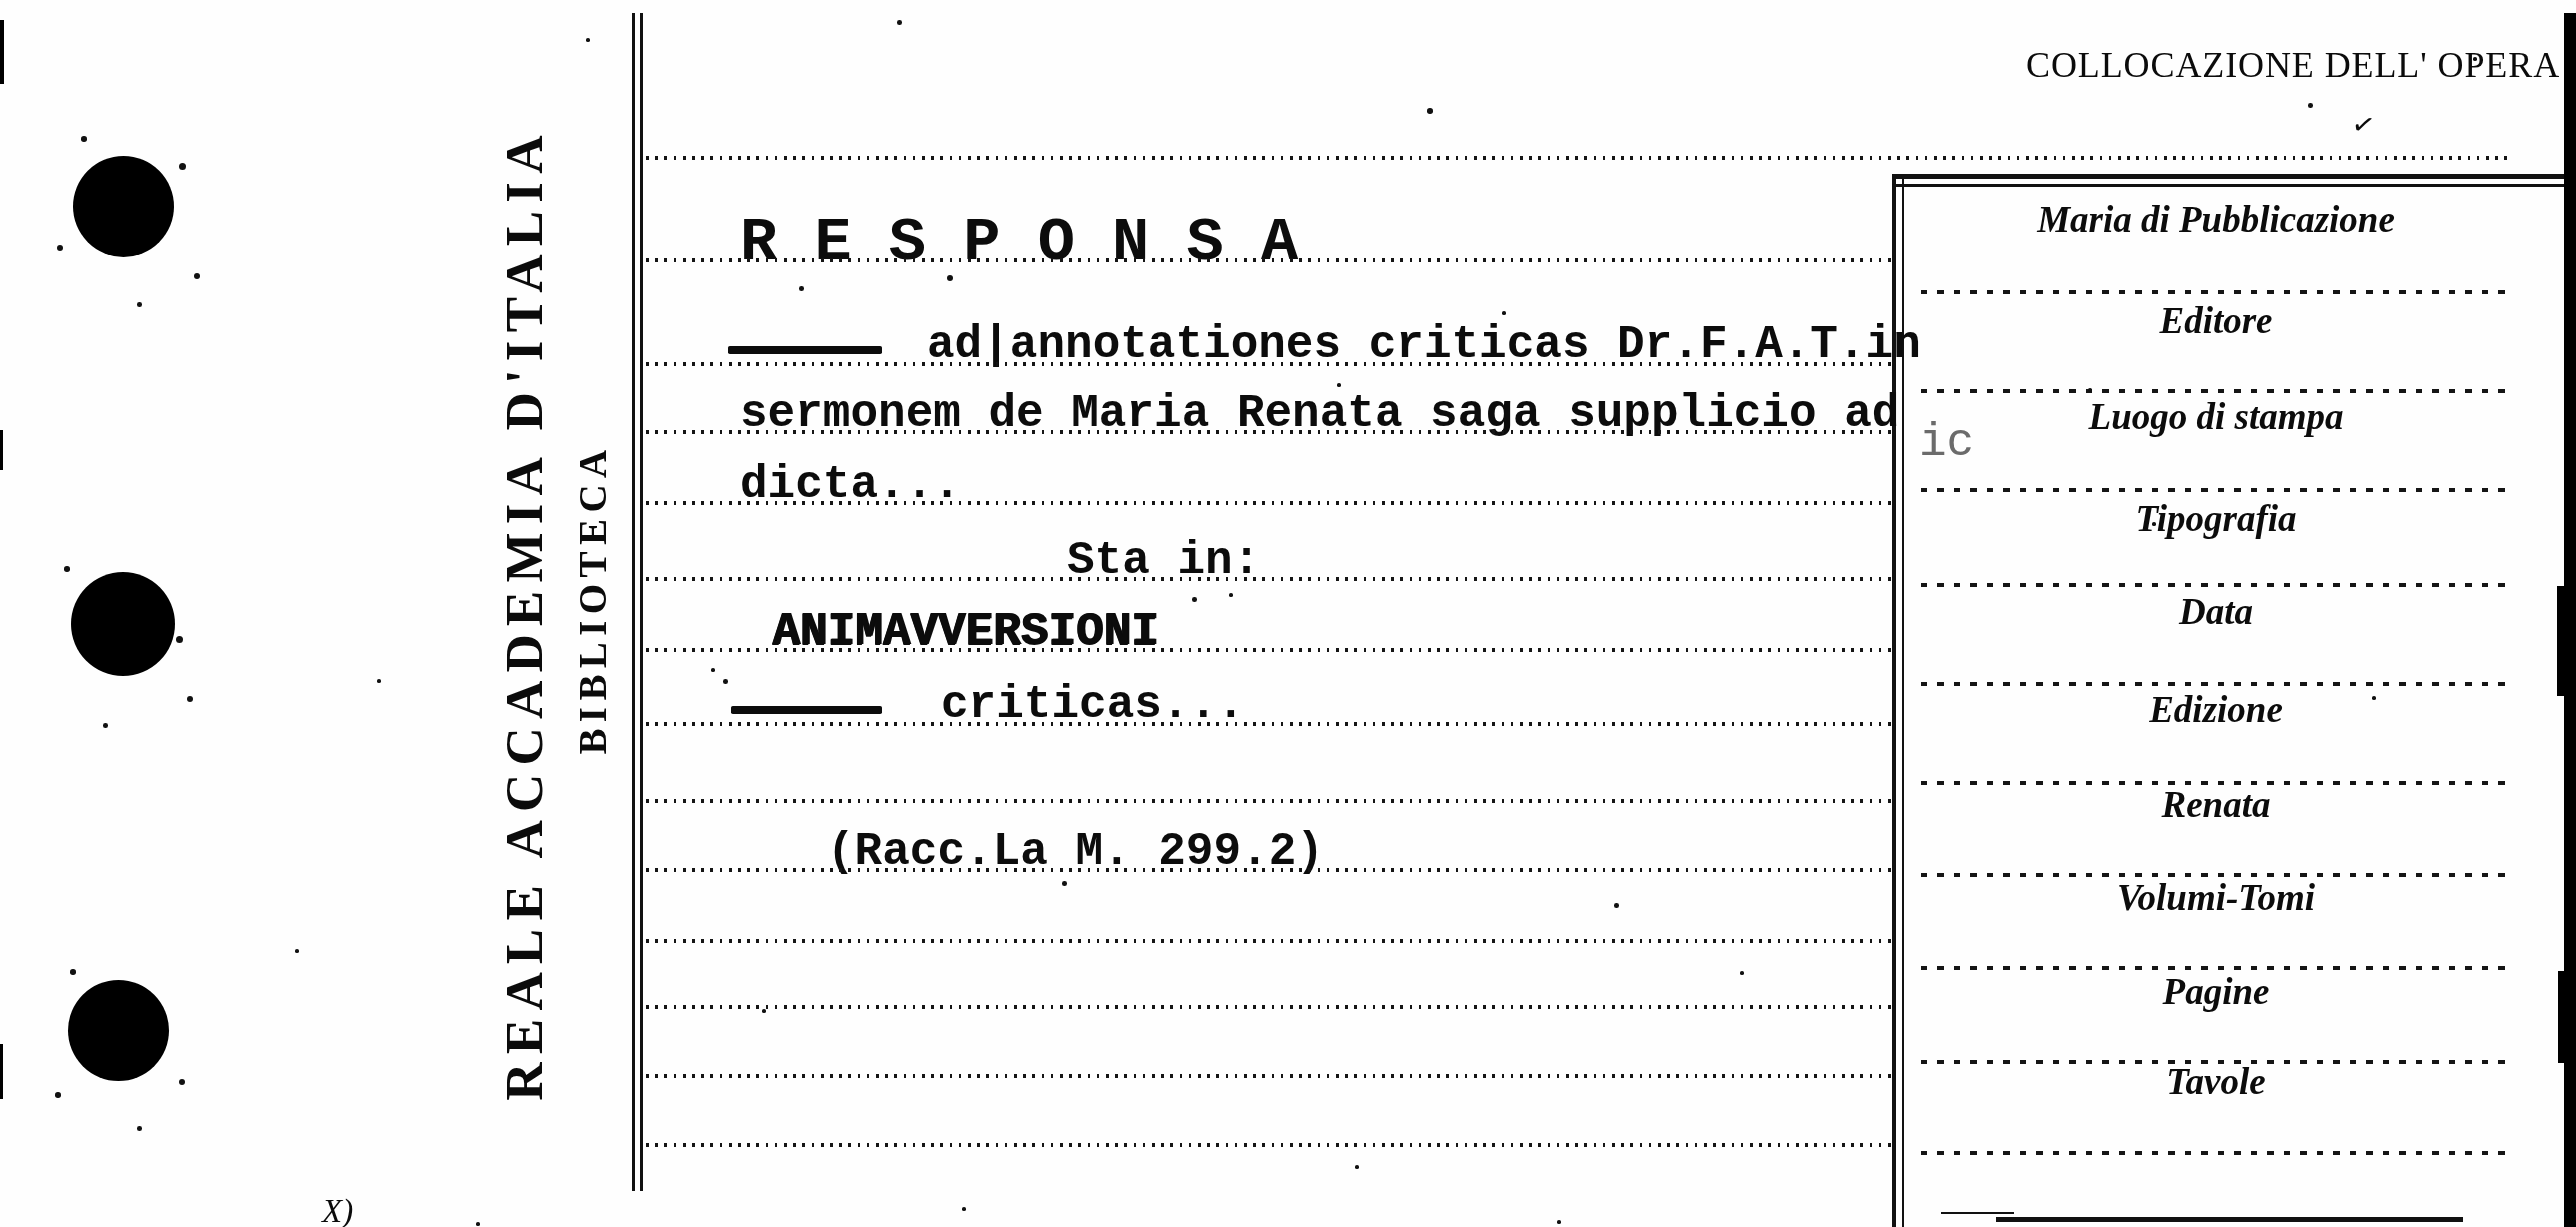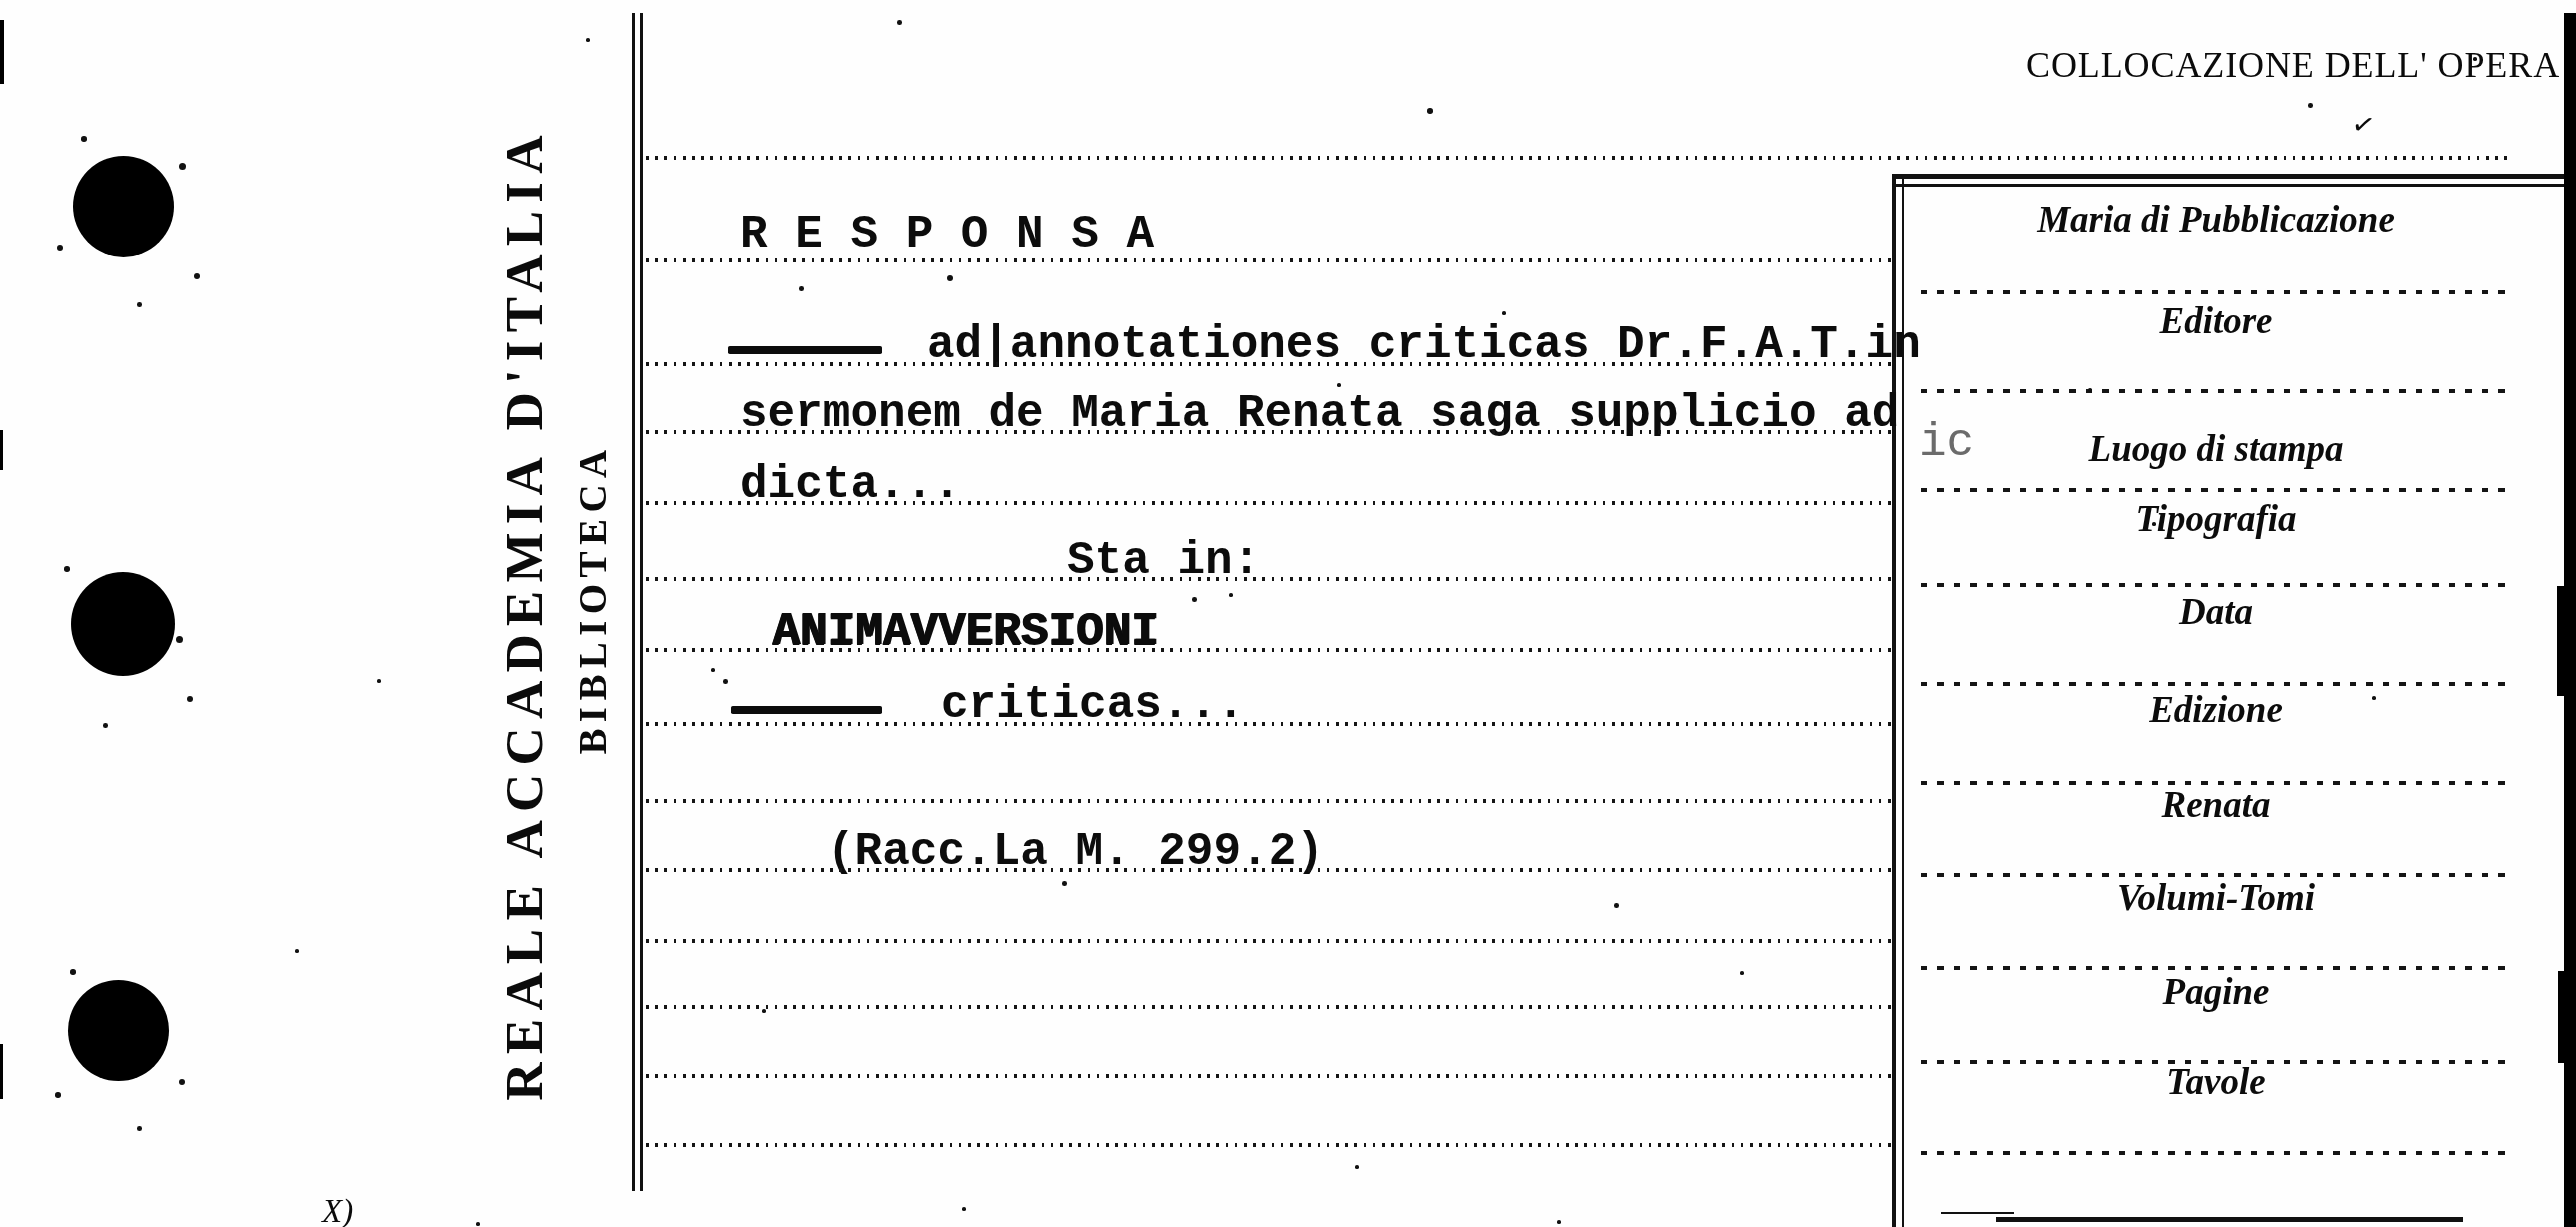--- a/index.html
+++ b/index.html
@@ -16,21 +16,21 @@
   .typed{
     position:absolute;
     font-family:"Liberation Mono", monospace;
     font-weight:700;
     font-size:46px;
     line-height:1;
     color:#0c0c0c;
     white-space:nowrap;
     letter-spacing:0px;
   }
-  .typed.heading{font-size:46px;letter-spacing:0;}
+  .typed.heading{font-size:62px;letter-spacing:0;}
   .typed.heavy{text-shadow:1.4px 0 0 #0c0c0c, 0 0.5px 0 #0c0c0c;margin-left:28px;}
   .typed.faint{color:#6b6b6b;text-shadow:none;font-weight:400;margin-top:26px;}
   
   .rule-dotted{
     position:absolute;height:3.7px;
     background-image:repeating-linear-gradient(90deg,#151515 0 2.7px,transparent 2.7px 9.2px);
   }
   
   .rule-dashed{
     position:absolute;height:3.7px;
@@ -152,21 +152,21 @@
       <div class="rule-dashed" style="left: 1921px; top: 682px; width: 588px;"></div>
       <div class="rule-dashed" style="left: 1921px; top: 781px; width: 588px;"></div>
       <div class="rule-dashed" style="left: 1921px; top: 873px; width: 588px;"></div>
       <div class="rule-dashed" style="left: 1921px; top: 966px; width: 588px;"></div>
       <div class="rule-dashed" style="left: 1921px; top: 1060px; width: 588px;"></div>
       <div class="rule-dashed" style="left: 1921px; top: 1151px; width: 588px;"></div>
     </div>
   <div id="panel-rows">
       <div class="panel-label" style="top: 201px;">Maria di Pubblicazione</div>
       <div class="panel-label" style="top: 302px;">Editore</div>
-      <div class="panel-label" style="top: 398px; margin-top: 32px;">Luogo di stampa</div>
+      <div class="panel-label" style="top: 398px;">Luogo di stampa</div>
       <div class="panel-label" style="top: 500px;">Tipografia</div>
       <div class="panel-label" style="top: 593px;">Data</div>
       <div class="panel-label" style="top: 691px;">Edizione</div>
       <div class="panel-label" style="top: 786px;">Renata</div>
       <div class="panel-label" style="top: 879px;">Volumi-Tomi</div>
       <div class="panel-label" style="top: 973px;">Pagine</div>
       <div class="panel-label" style="top: 1063px;">Tavole</div>
     </div>
   <div id="specks">
       <div class="speck" style="left: 57px; top: 245px; width: 6.4px; height: 6.4px;"></div>

